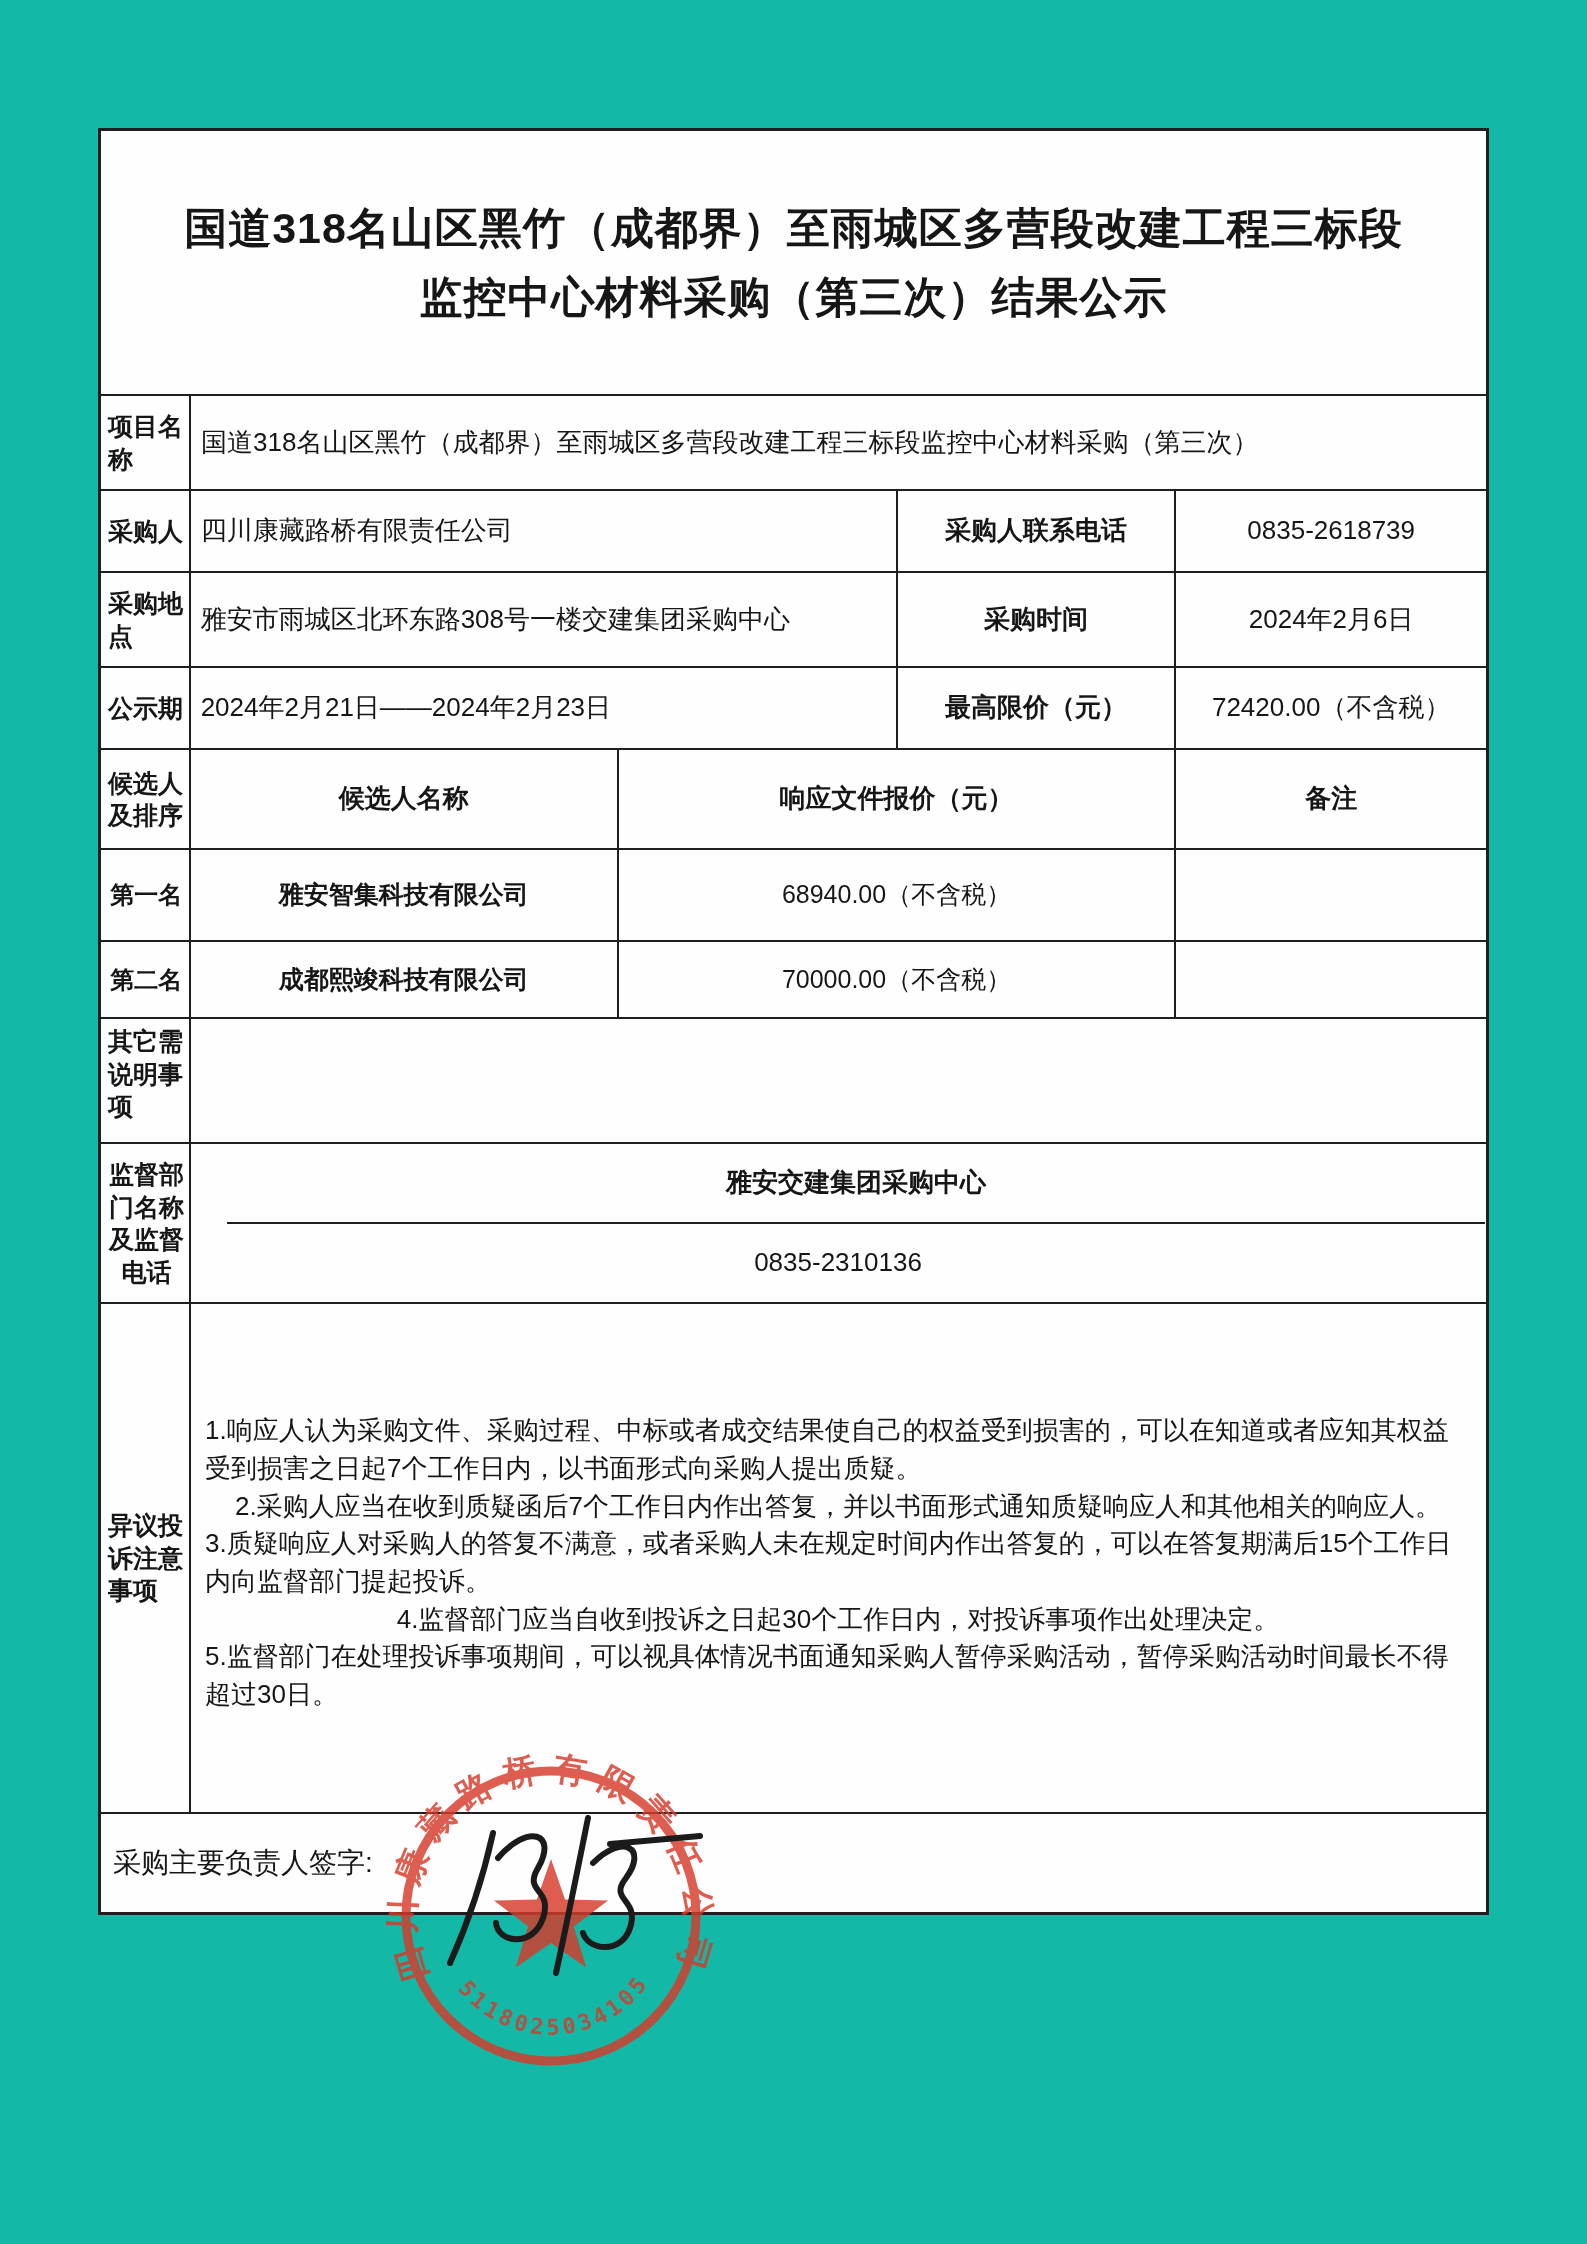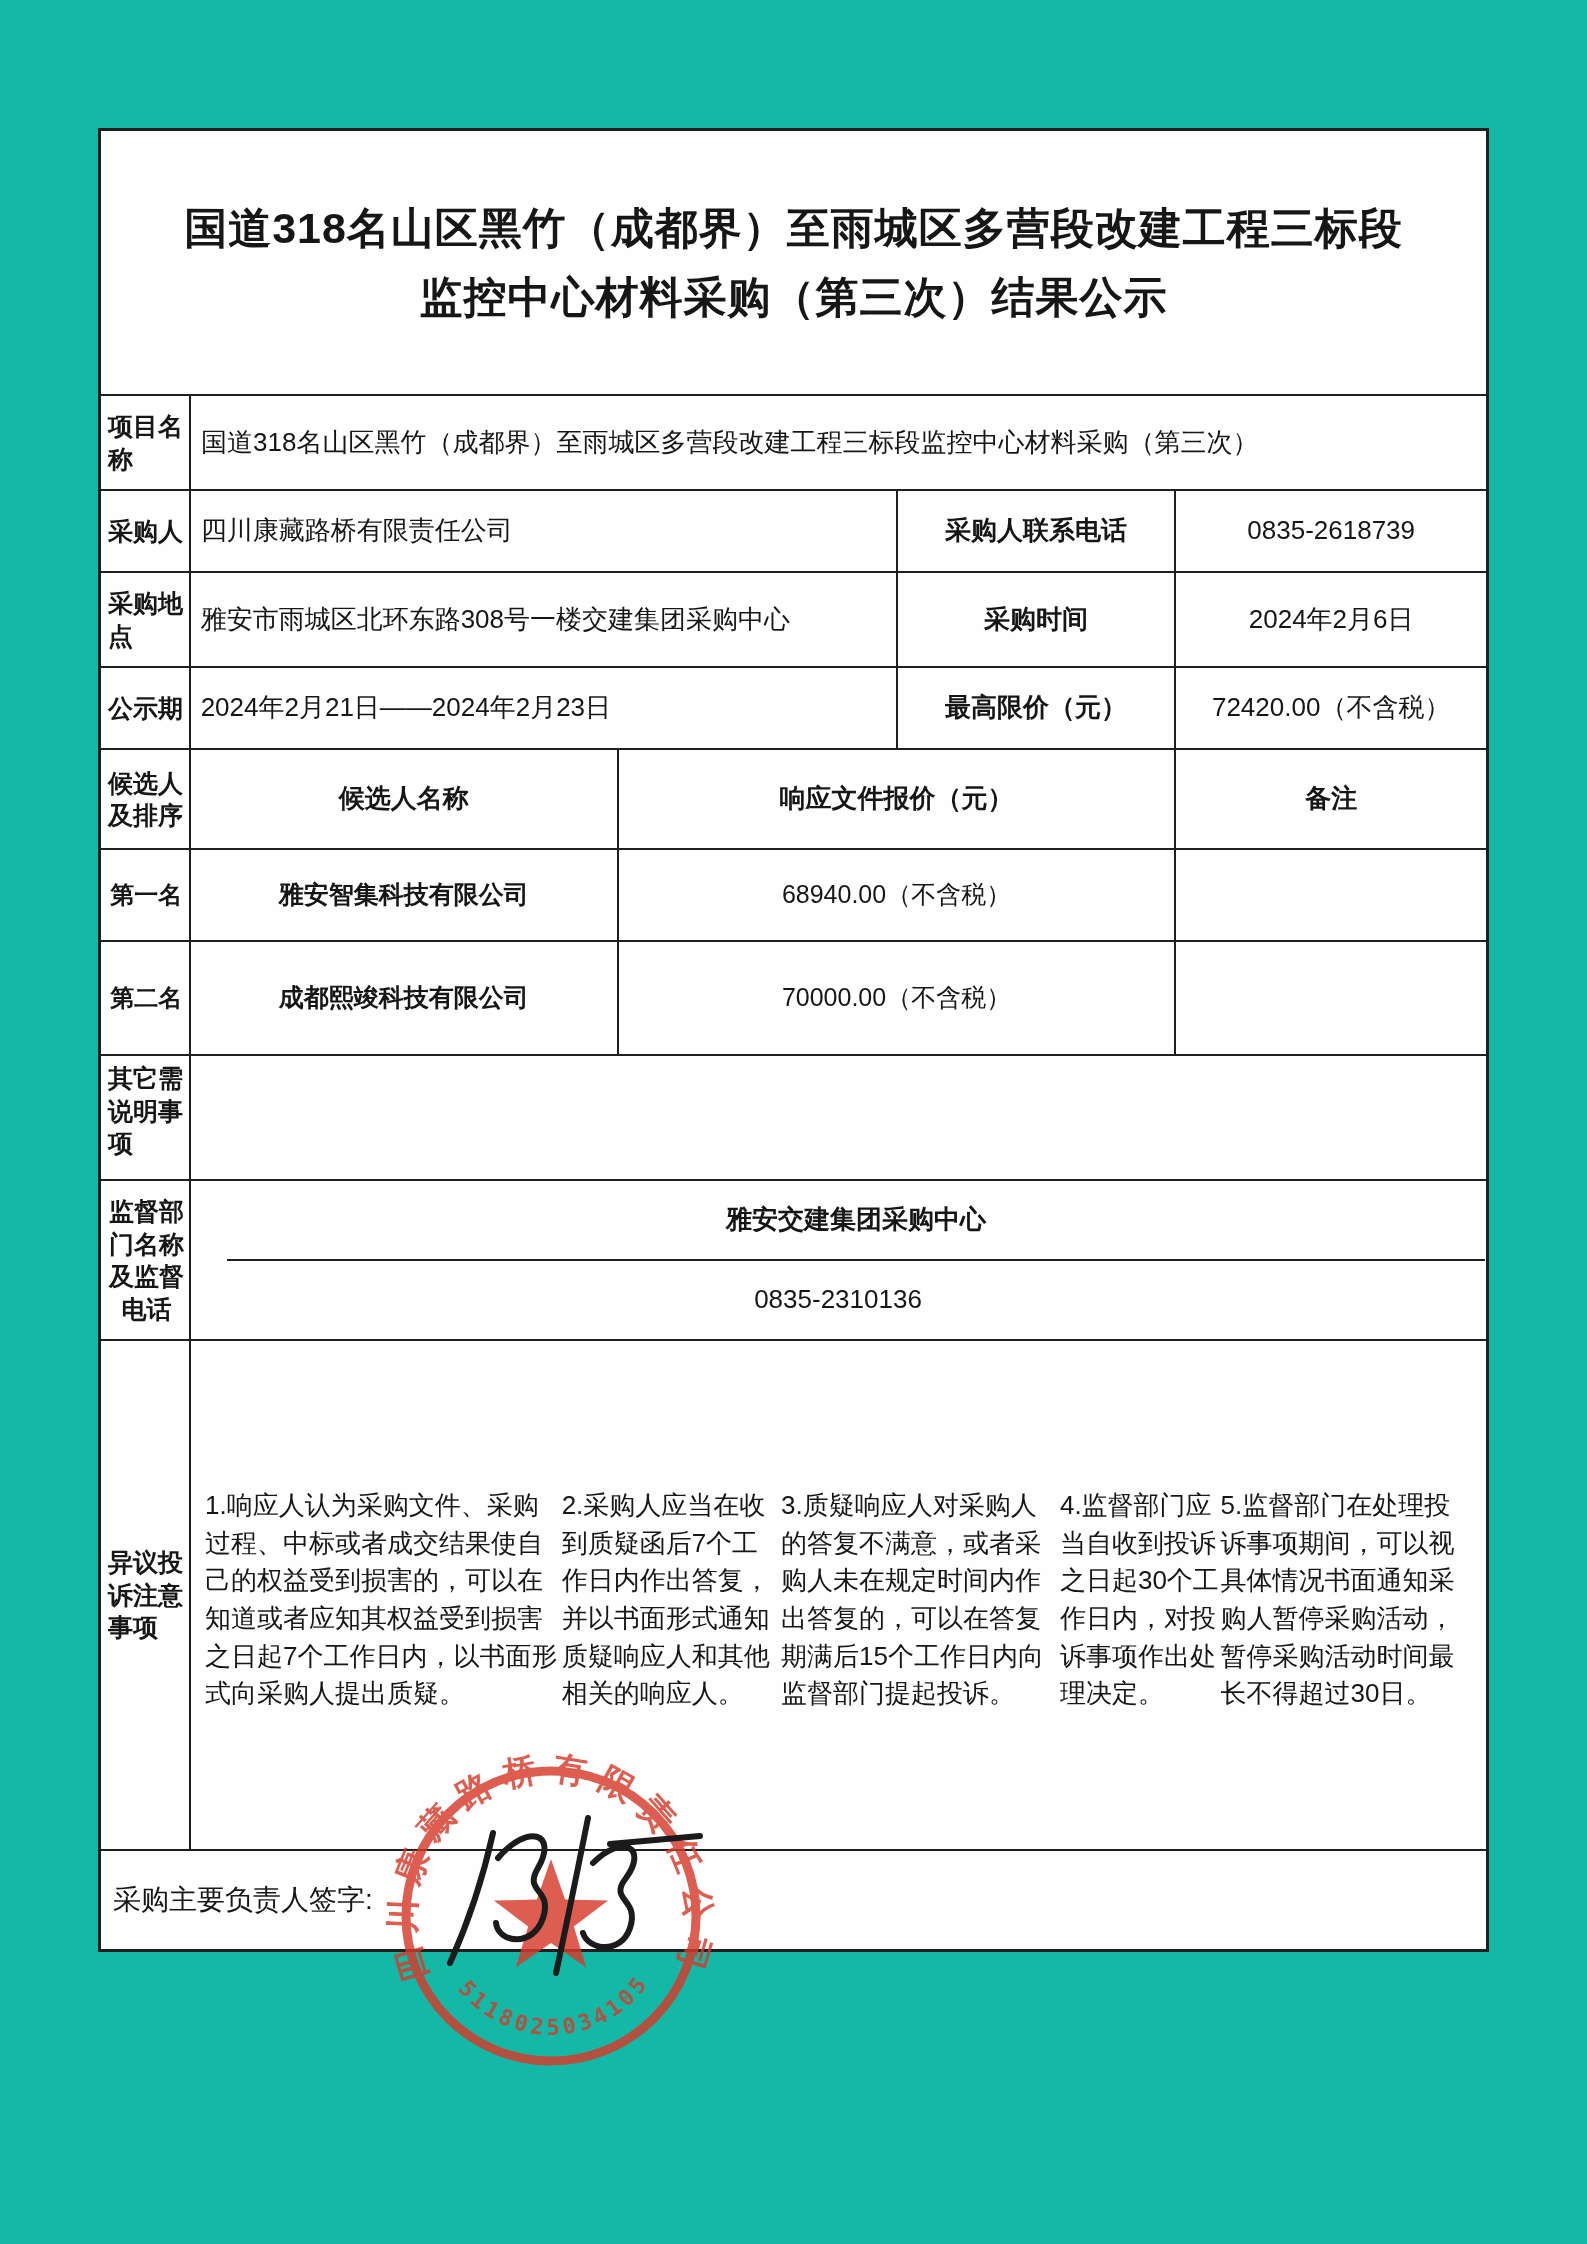--- a/index.html
+++ b/index.html
@@ -35,40 +35,40 @@
     font-size:43px;font-weight:bold;line-height:1.6;letter-spacing:1px;
     padding:0 66px;
   }
   .label-col{width:90px;font-weight:bold;font-size:25px;padding:6px 4px 6px 7px;line-height:1.3;}
   .h-project{height:95px;}
   .h-purchaser{height:82px;}
   .h-location{height:95px;}
   .h-period{height:82px;}
   .h-candhead{height:100px;}
   .h-first{height:92px;}
-  .h-second{height:114px;}
+  .h-second{height:77px;}
   .h-other{height:125px;}
   .h-superv{height:160px;}
   .h-notice{height:510px;}
   .h-sign{height:98px;}
   .val-wide{width:710px;}
   .lab2{width:280px;justify-content:center;text-align:center;font-weight:bold;}
   .val2{width:311px;justify-content:center;text-align:center;}
   .cand-name{width:430px;justify-content:center;text-align:center;}
   .cand-price{width:560px;justify-content:center;text-align:center;}
   .cand-remark{width:311px;}
   .center{justify-content:center;text-align:center;}
   .bold{font-weight:bold;}
   .rank-cell{justify-content:center;text-align:center;font-weight:bold;font-size:24px;}
   .superv-label{justify-content:center;text-align:center;}
   .superv-content{flex-direction:column;padding:0;align-items:stretch;width:1294px;}
   .superv-sub{flex:1;display:flex;align-items:center;justify-content:center;font-weight:bold;box-sizing:border-box;}
   .superv-sub:first-child{border-bottom:2px solid #1f1f1f;margin-left:36px;}
   .notice-content{
-    width:1294px;display:flex;justify-content:center;
+    width:1294px;display:flex;flex-direction:column;justify-content:center;
     padding:20px 14px 10px 14px;
   }
   .notice-content p{margin:0;font-size:26px;line-height:1.45;}
   .sign-cell{width:100%;font-size:28px;padding-left:12px;}
   .stamp-wrap{
     position:absolute;left:378px;top:1738px;width:364px;height:364px;
     pointer-events:none;z-index:5;
   }
   .stamp-wrap svg{width:100%;height:100%;}
 </style>

